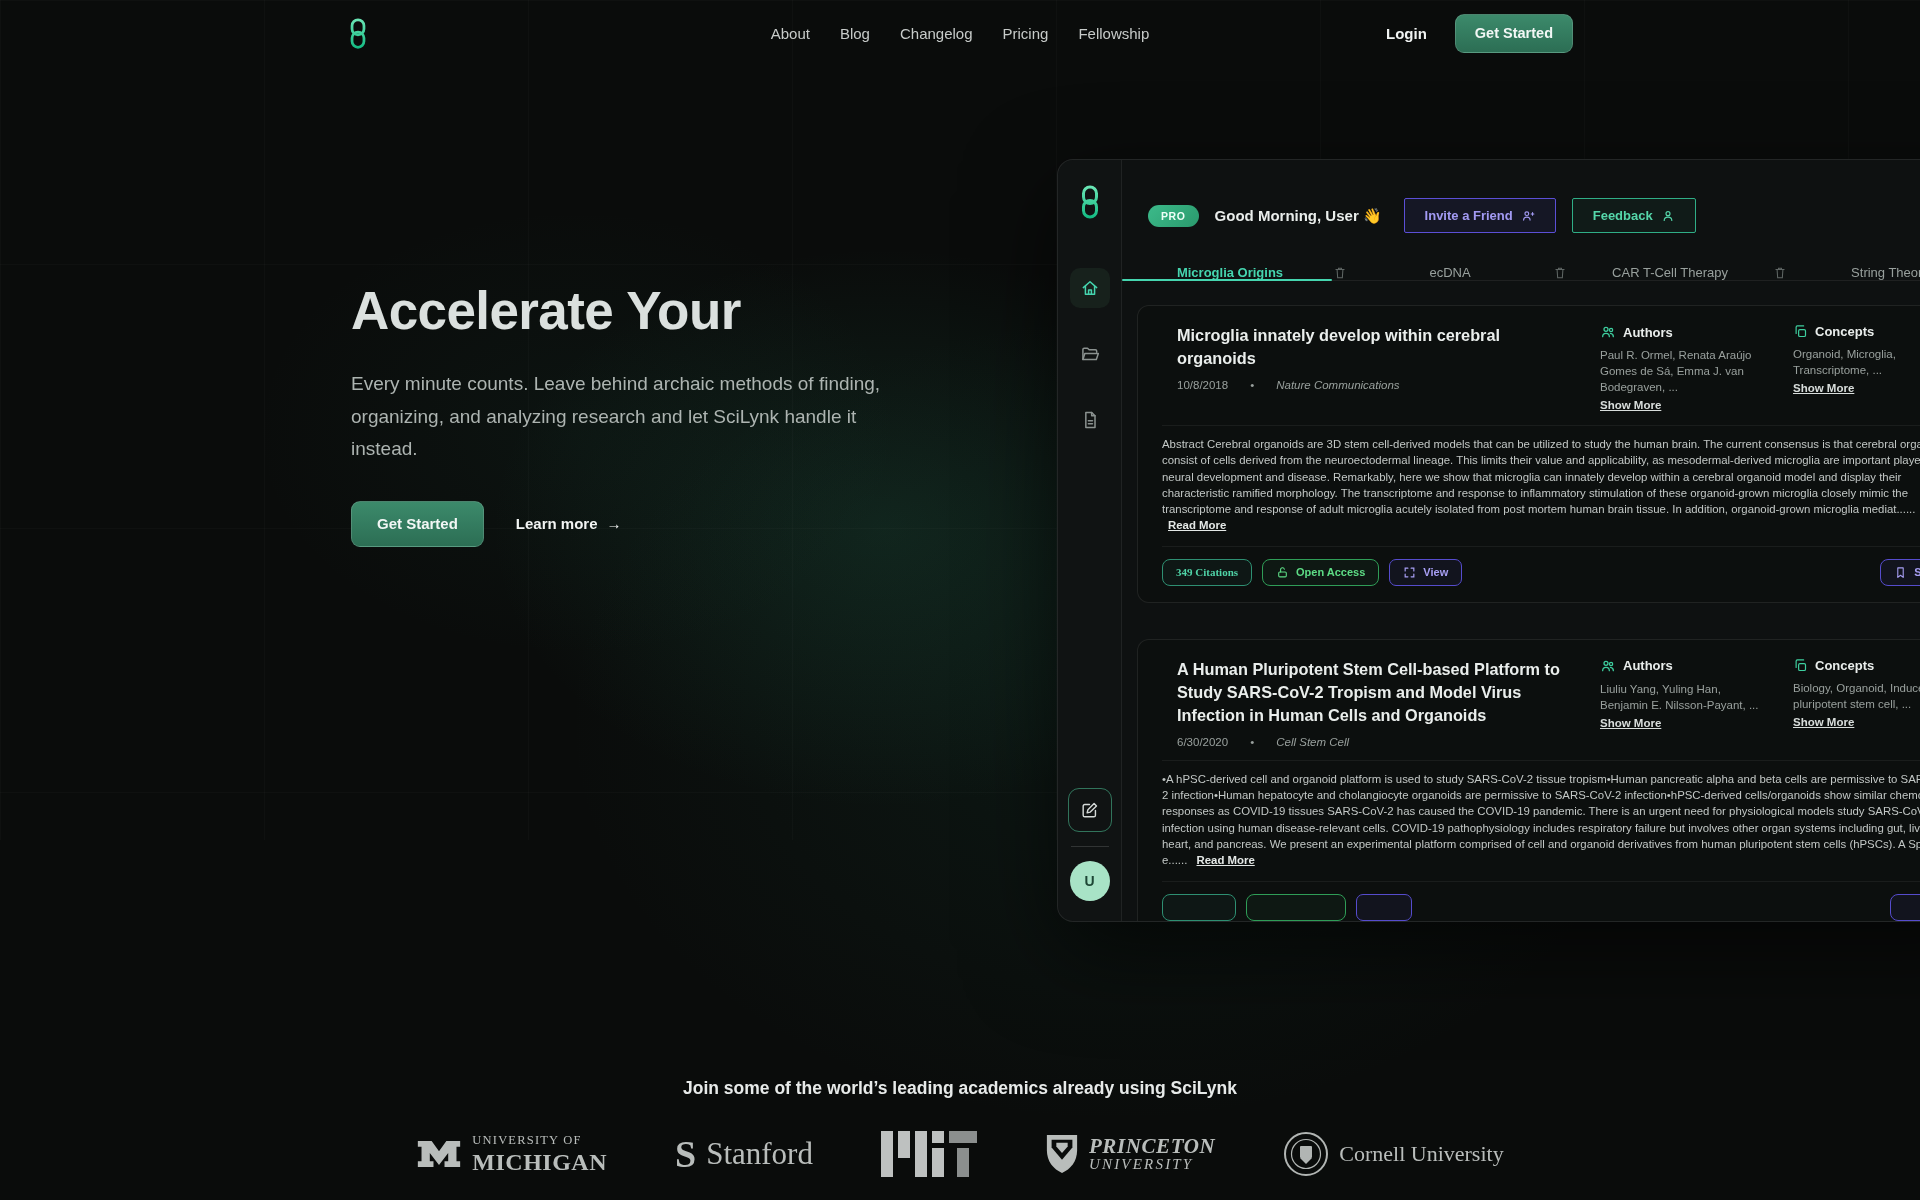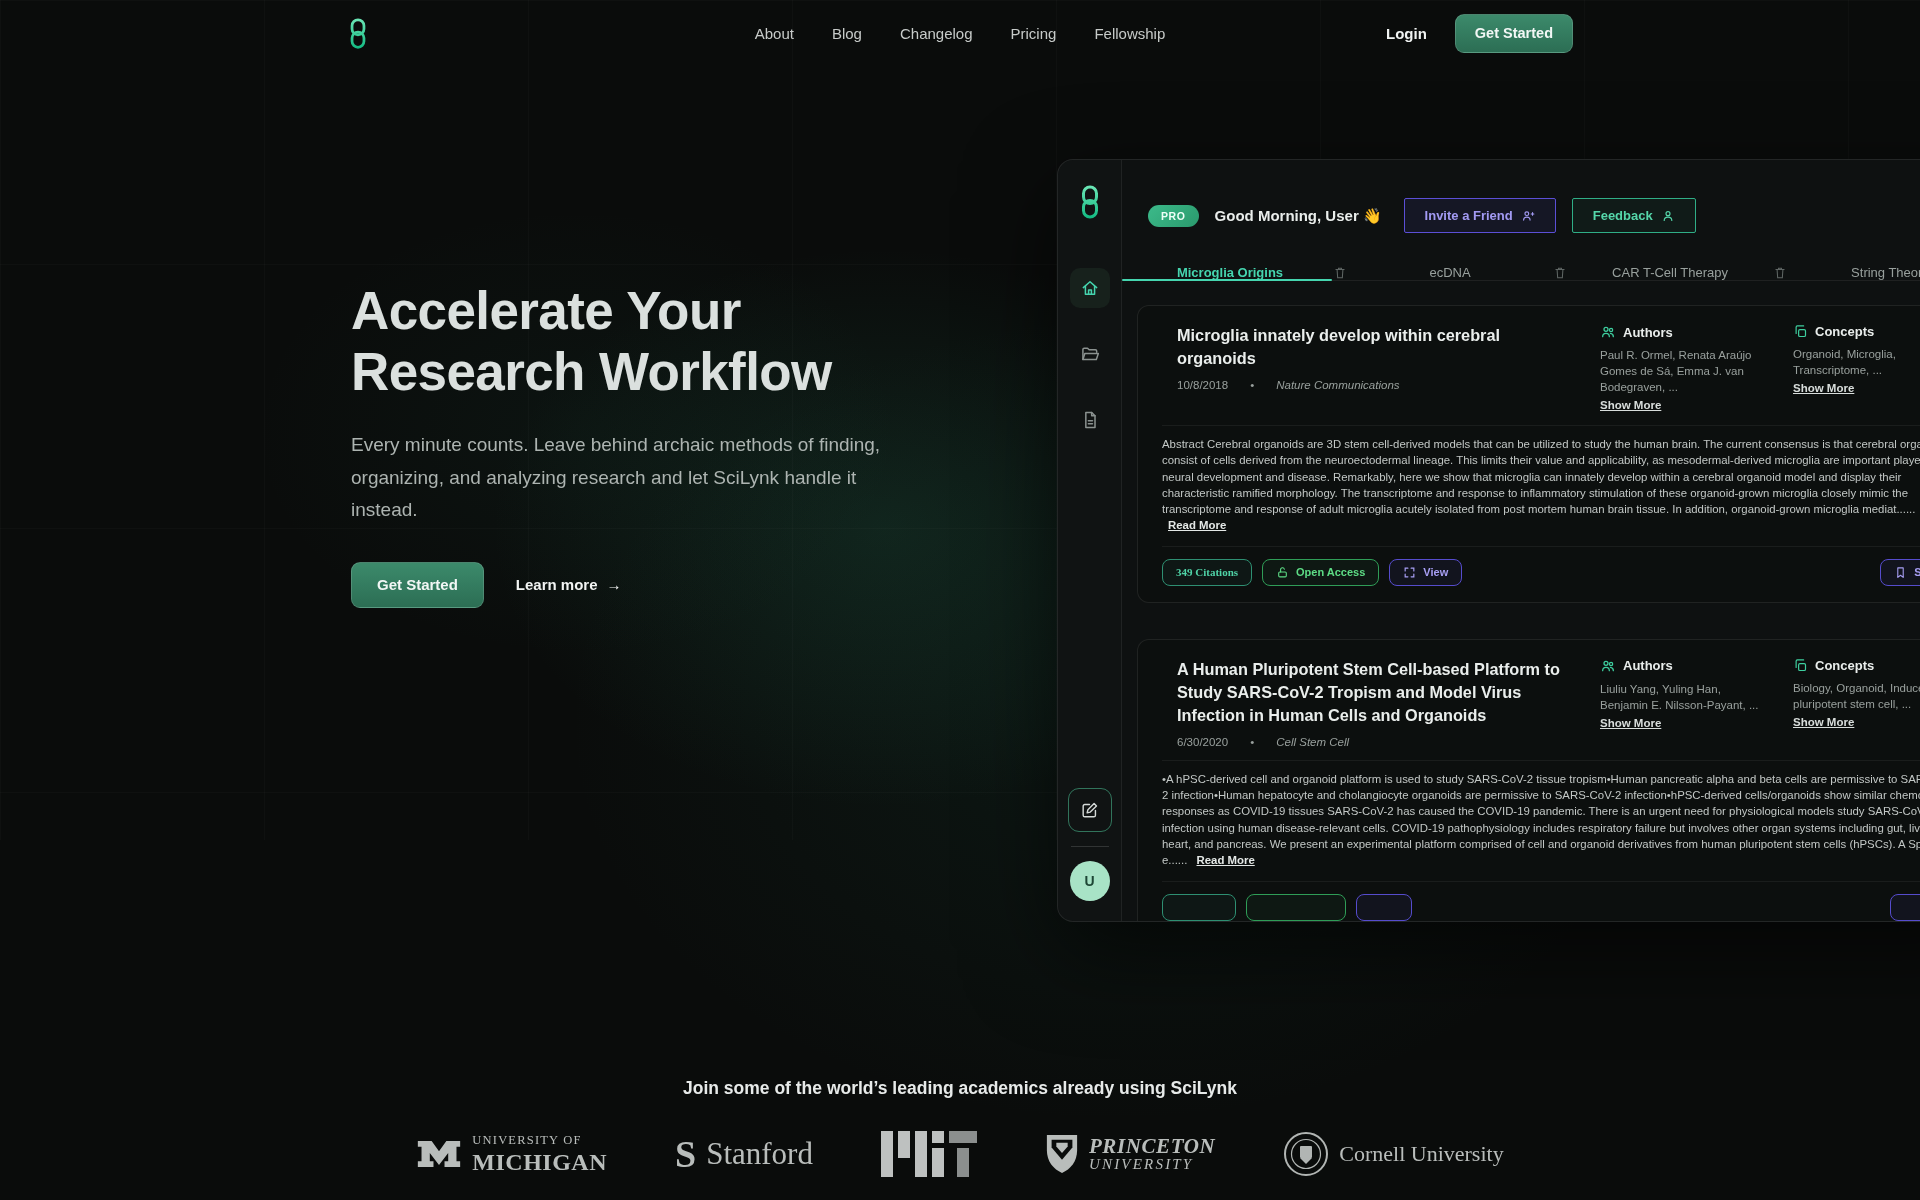--- a/index.html
+++ b/index.html
@@ -12,21 +12,21 @@
       radial-gradient(460px 320px at 30% 36%, rgba(40,120,95,.07), transparent 70%);}
   .stage::after{content:"";position:absolute;left:0;top:0;right:0;height:840px;pointer-events:none;
     background-image:linear-gradient(rgba(255,255,255,.020) 1px,transparent 1px),
                      linear-gradient(90deg,rgba(255,255,255,.020) 1px,transparent 1px);
     background-size:264px 264px;}
   svg{display:block}
 
   
   .nav{position:absolute;top:0;left:0;right:0;height:66px;z-index:5;}
   .nav-inner{position:relative;width:1226px;margin:0 auto;height:100%;display:flex;align-items:center;}
-  .nav-links{position:absolute;left:50%;transform:translateX(-50%);display:flex;gap:38px;}
+  .nav-links{position:absolute;left:50%;transform:translateX(-50%);display:flex;gap:30px;}
   .nav-link{font-size:15px;color:#c7cbc9;cursor:pointer;}
   .nav-right{margin-left:auto;display:flex;align-items:center;gap:28px;}
   .login{font-size:15px;color:#f0f3f2;font-weight:600;cursor:pointer;}
   .btn-primary{border:1px solid rgba(255,255,255,.15);border-radius:9px;color:#f2f7f5;font-weight:700;
     background:linear-gradient(180deg,#3c8a6b,#2c6e54);display:inline-flex;align-items:center;justify-content:center;cursor:pointer;}
   .btn-nav{height:37px;padding:0 19px;font-size:14.5px;}
 
   
   .hero{position:absolute;left:351px;top:255px;width:640px;z-index:4;}
   .badge-row{display:flex;align-items:center;gap:28px;height:34px;}
@@ -87,21 +87,21 @@
   .show-more{display:inline-block;margin-top:3px;font-size:11.5px;font-weight:700;color:#d8dddb;
     text-decoration:underline;cursor:pointer;}
   .card-div{height:1px;background:rgba(255,255,255,.06);margin:12px 0 10px;}
   .abstract{font-size:11.4px;line-height:16.3px;color:#c3c8c6;}
   .read-more{font-weight:700;text-decoration:underline;color:#e4e8e6;margin-left:6px;cursor:pointer;white-space:nowrap;}
   .actions{display:flex;gap:10px;margin-top:12px;align-items:center;}
   .chip{height:27px;padding:0 13px;box-sizing:border-box;border-radius:8px;border:1.5px solid;
     display:inline-flex;align-items:center;gap:7px;font-size:11px;font-weight:700;cursor:pointer;white-space:nowrap;}
   .chip.cite{border-color:#2e8f72;color:#4fd2a6;background:rgba(46,143,114,.07);font-family:Liberation Serif, serif;}
   .chip.oa{border-color:#2f9d57;color:#5ddc85;background:rgba(47,157,87,.07);}
-  .chip.view{border-color:#564ccd;color:#a79ef3;background:rgba(86,76,205,.09);}
+  .chip.view{border-color:#564ccd;color:#a79ef3;background:rgba(86,76,205,.09);border-radius:7px;}
   .chip.save{border-color:#564ccd;color:#a79ef3;background:rgba(86,76,205,.09);margin-left:auto;margin-right:8px;}
 
   
   .social{position:absolute;left:0;right:0;top:1078px;text-align:center;z-index:4;}
   .social h2{margin:0;font-size:17.5px;font-weight:700;color:#e7eae9;}
   .logos{margin-top:32px;display:flex;justify-content:center;align-items:center;gap:68px;opacity:.9;}
   .logo-item{display:flex;align-items:center;gap:10px;color:#cdd1cf;}
   .serif{font-family:"Liberation Serif",serif;}
   .mich-col{text-align:left;line-height:1;}
   .mich-line1{font-size:12.5px;letter-spacing:1.2px;}
@@ -141,21 +141,20 @@
       <div class="nav-right">
         <span class="login">Login</span>
         <span class="btn-primary btn-nav">Get Started</span>
       </div>
     </div>
   </header>
 
   <section class="hero">
     <h1>
       <span>Accelerate Your</span><br>
-      <span>Research Workflow</span>
     </h1>
     <p>Every minute counts. Leave behind archaic methods of finding, organizing, and analyzing research and let SciLynk handle it instead.</p>
     <div class="cta-row">
       <span class="btn-primary btn-hero">Get Started</span>
       <span class="learn-more">
         <span>Learn more</span>
         <span>→</span>
       </span>
     </div>
   </section>

